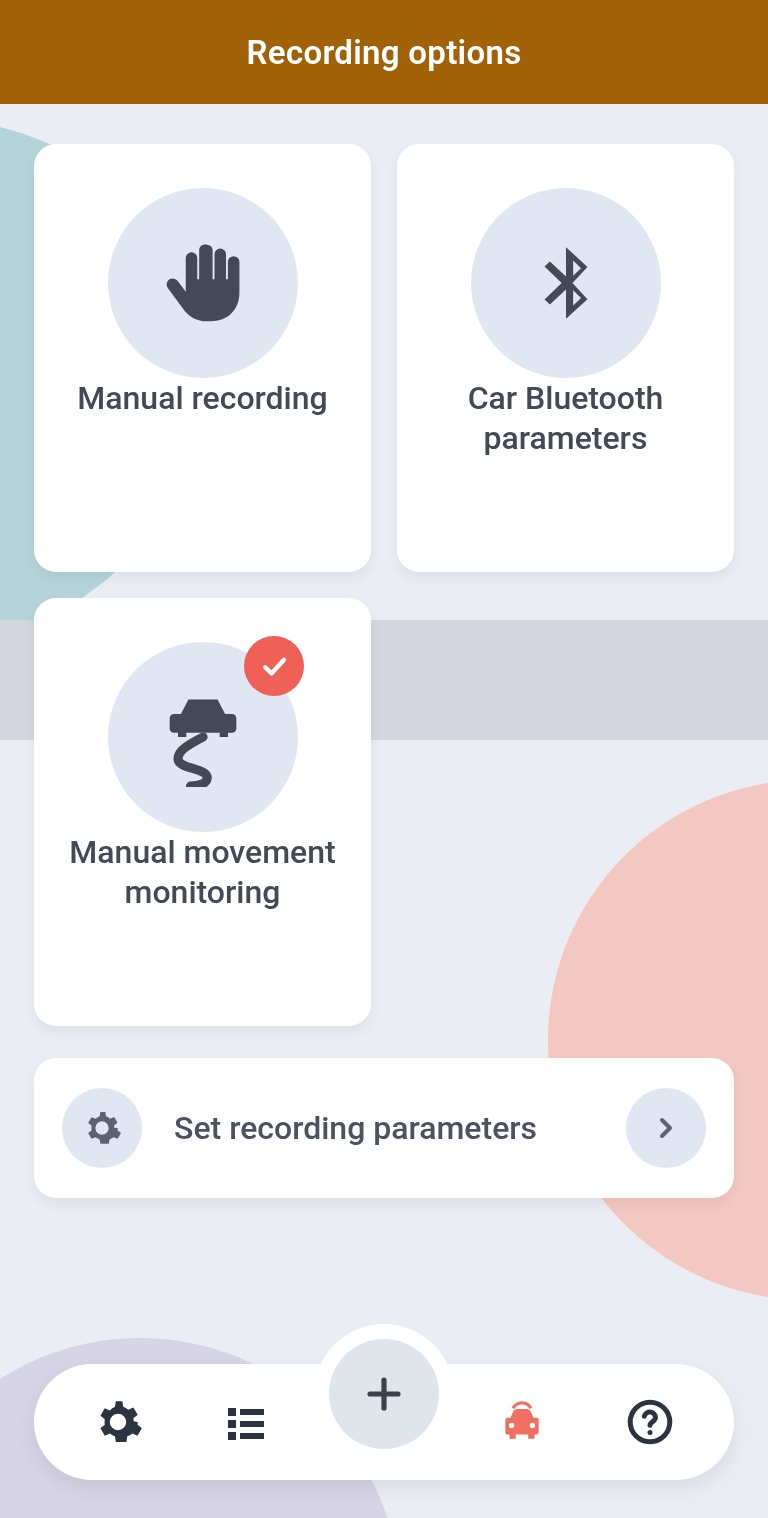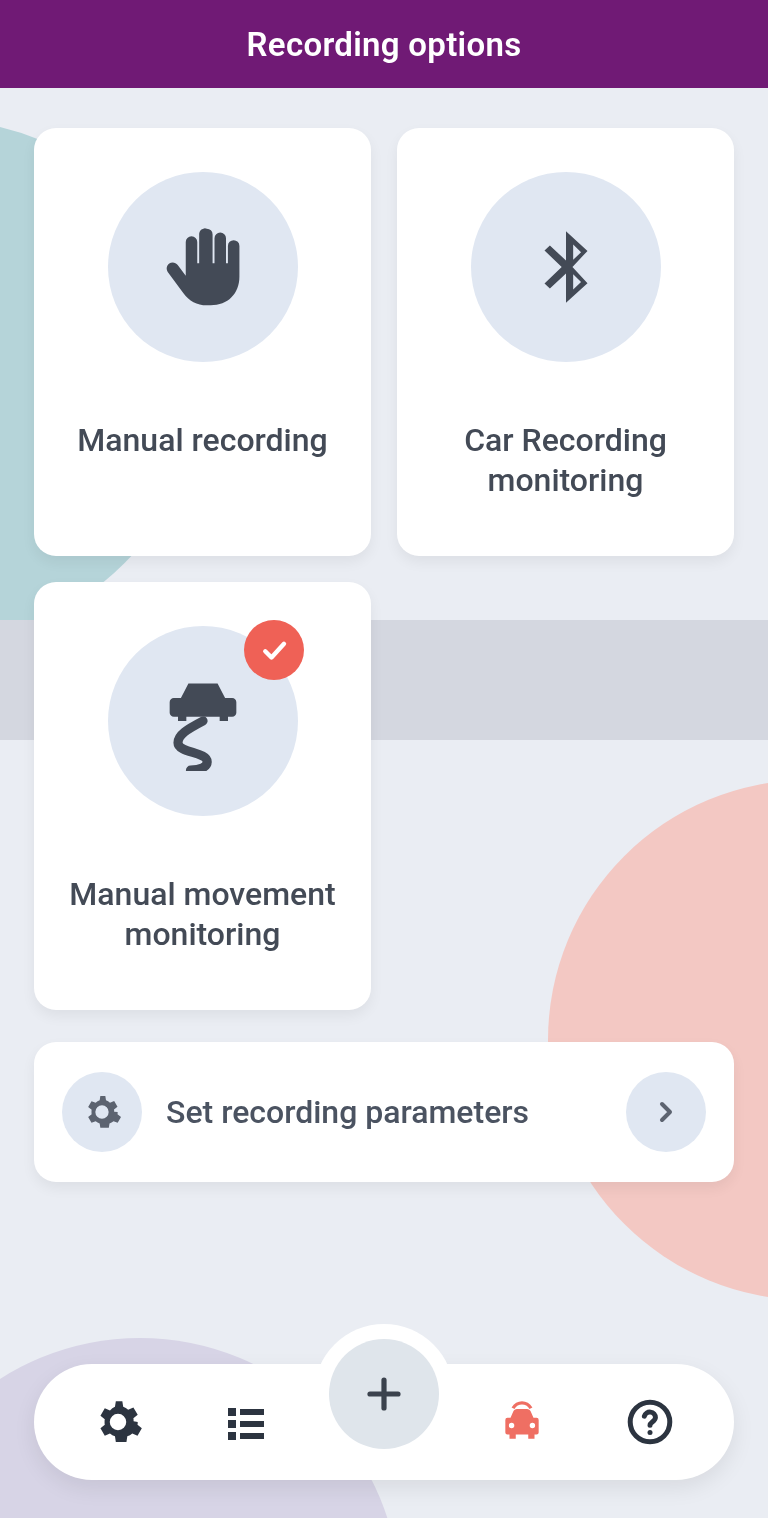--- a/index.html
+++ b/index.html
@@ -24,22 +24,22 @@
     }
     .bg-teal { width: 520px; height: 520px; background: #b5d4d9; top: 120px; left: -320px; }
     .bg-band { width: 1100px; height: 120px; background: #d4d7e0; top: 620px; left: -150px; border-radius: 0; }
     .bg-pink { width: 520px; height: 520px; background: #f3c8c3; top: 780px; right: -300px; }
     .bg-lav { width: 520px; height: 520px; background: #d7d4e6; bottom: -340px; left: -120px; }
     
     
     .header {
       position: relative;
       z-index: 2;
-      height: 88px;
-      background: #701a75;
+      height: 104px;
+      background: #a16207;
       display: flex;
       align-items: center;
       justify-content: center;
       color: #fff;
       font-size: 33px;
       font-weight: 600;
       letter-spacing: 0.3px;
     }
 
     
@@ -67,21 +67,20 @@
       width: 190px;
       height: 190px;
       border-radius: 50%;
       background: #e0e7f2;
       display: flex;
       align-items: center;
       justify-content: center;
       position: relative;
     }
     .card-label {
-      margin-top: 58px;
       text-align: center;
       font-size: 32px;
       color: #434a56;
       line-height: 1.25;
       font-weight: 500;
     }
     .check-badge {
       position: absolute;
       width: 60px; height: 60px;
       border-radius: 50%;
@@ -94,21 +93,21 @@
     
     .params-row {
       margin-top: 32px;
       background: #fff;
       border-radius: 22px;
       height: 140px;
       display: flex;
       align-items: center;
       padding: 0 28px;
       box-shadow: 0 6px 14px rgba(0,0,0,0.06);
-      gap: 24px;
+      gap: 32px;
     }
     .params-icon {
       width: 80px; height: 80px;
       border-radius: 50%;
       background: #e0e7f2;
       display: flex; align-items: center; justify-content: center;
     }
     .params-label {
       flex: 1;
       font-size: 32px;
@@ -182,21 +181,21 @@
       </div>
       <div class="card-label">Manual recording</div>
     </div>
 
     <div class="card">
       <div class="icon-circle">
         <svg viewBox="0 0 24 24" width="86" height="86" fill="#434a56">
           <path d="M12 2l6 5.5L13.8 12 18 16.5 12 22V13.8L7.5 18 6 16.6 10.8 12 6 7.4 7.5 6 12 10.2V2zm2 3.7V10l2.2-2.1L14 5.7zm0 8.3v4.3l2.2-2.1L14 14z"></path>
         </svg>
       </div>
-      <div class="card-label">Car Recording monitoring</div>
+      <div class="card-label">Car Bluetooth parameters</div>
     </div>
 
 
     <div class="card">
       <div class="icon-circle">
         <div class="check-badge">
           <svg viewBox="0 0 24 24" fill="none" stroke="#fff" stroke-width="3.5" stroke-linecap="round" stroke-linejoin="round">
               <polyline points="5 13 10 18 20 7"></polyline>
             </svg>
         </div>

